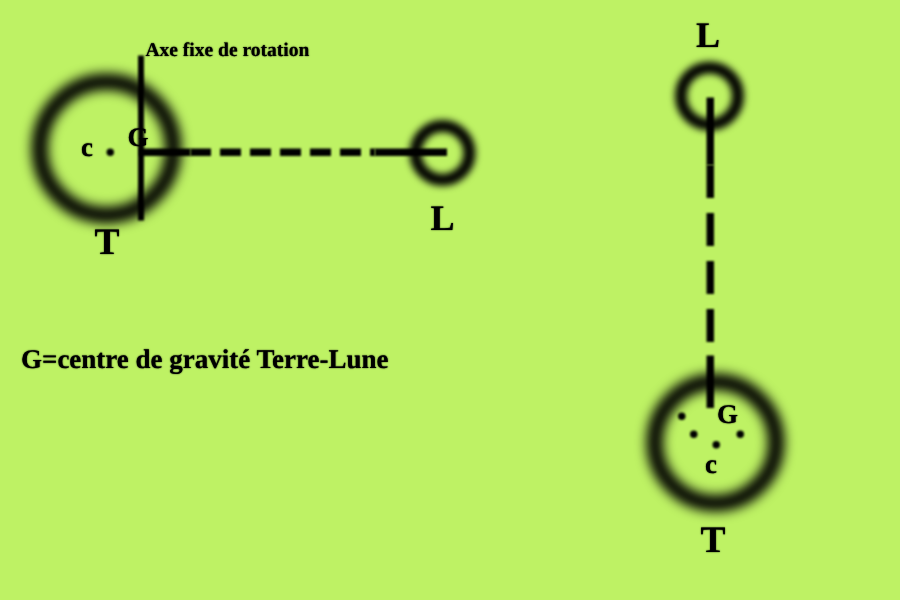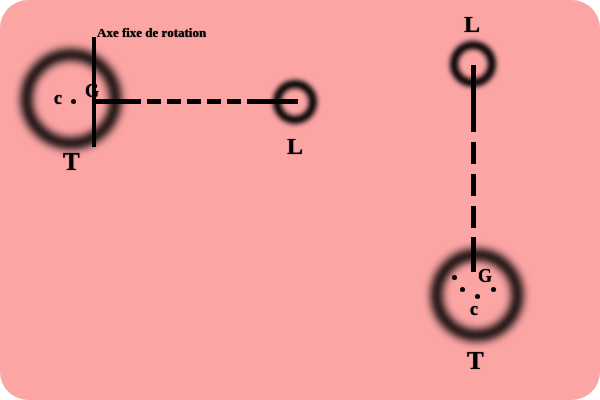--- a/index.html
+++ b/index.html
@@ -1,18 +1,18 @@
 <!DOCTYPE html>
 <html><head>
 <meta charset="utf-8">
 <style>
   html,body{margin:0;padding:0;background:#fff;}
   #stage{
-    position:relative;width:600px;height:400px;background:#fca5a5;overflow:hidden;
-    font-family:"Liberation Serif","DejaVu Serif",serif;font-weight:bold;color:#000;border-radius:28px;
+    position:relative;width:600px;height:400px;background:#bef264;overflow:hidden;
+    font-family:"Liberation Serif","DejaVu Serif",serif;font-weight:bold;color:#000;
   }
   .abs{position:absolute;}
   .ring{
     position:absolute;border-style:solid;border-color:#000;border-radius:50%;
     box-sizing:border-box;background:transparent;
   }
   .blur4{filter:blur(4px);}
   .blur3{filter:blur(2.5px);}
   .label{position:absolute;line-height:1;white-space:nowrap;text-shadow:0 0 1px #000;}
   .dot{position:absolute;width:5px;height:5px;background:#000;border-radius:50%;filter:blur(0.7px);}
@@ -77,15 +77,16 @@
     <div class="dot" style="left:60px;top:287px;"></div>
     <div class="dot" style="left:75px;top:294px;"></div>
     <div class="dot" style="left:91px;top:287px;"></div>
 
     <div class="label fs18" style="left:70px;top:300px;">c</div>
 
     <div class="label fs25" style="left:67px;top:348px;">T</div>
   </div>
 
   <div class="abs" style="left:0;top:220px;width:320px;height:80px;">
+    <div class="label fs18" style="left:14px;top:10px;">G=centre de gravité Terre-Lune</div>
   </div>
 
 </div>
 
 </body></html>

